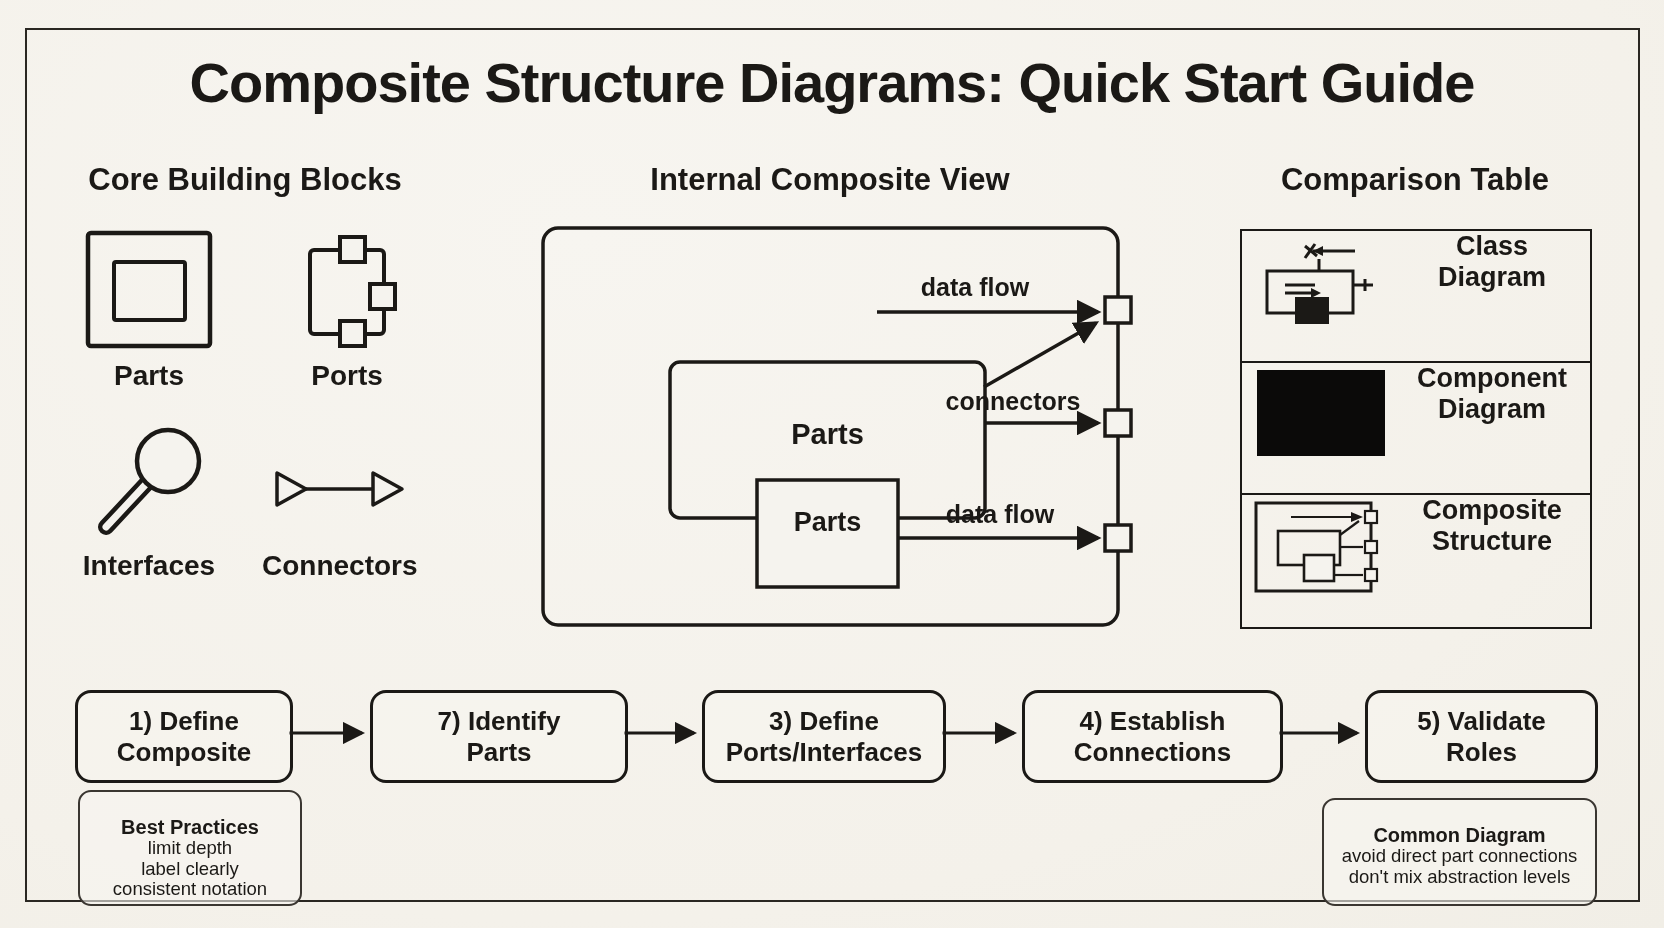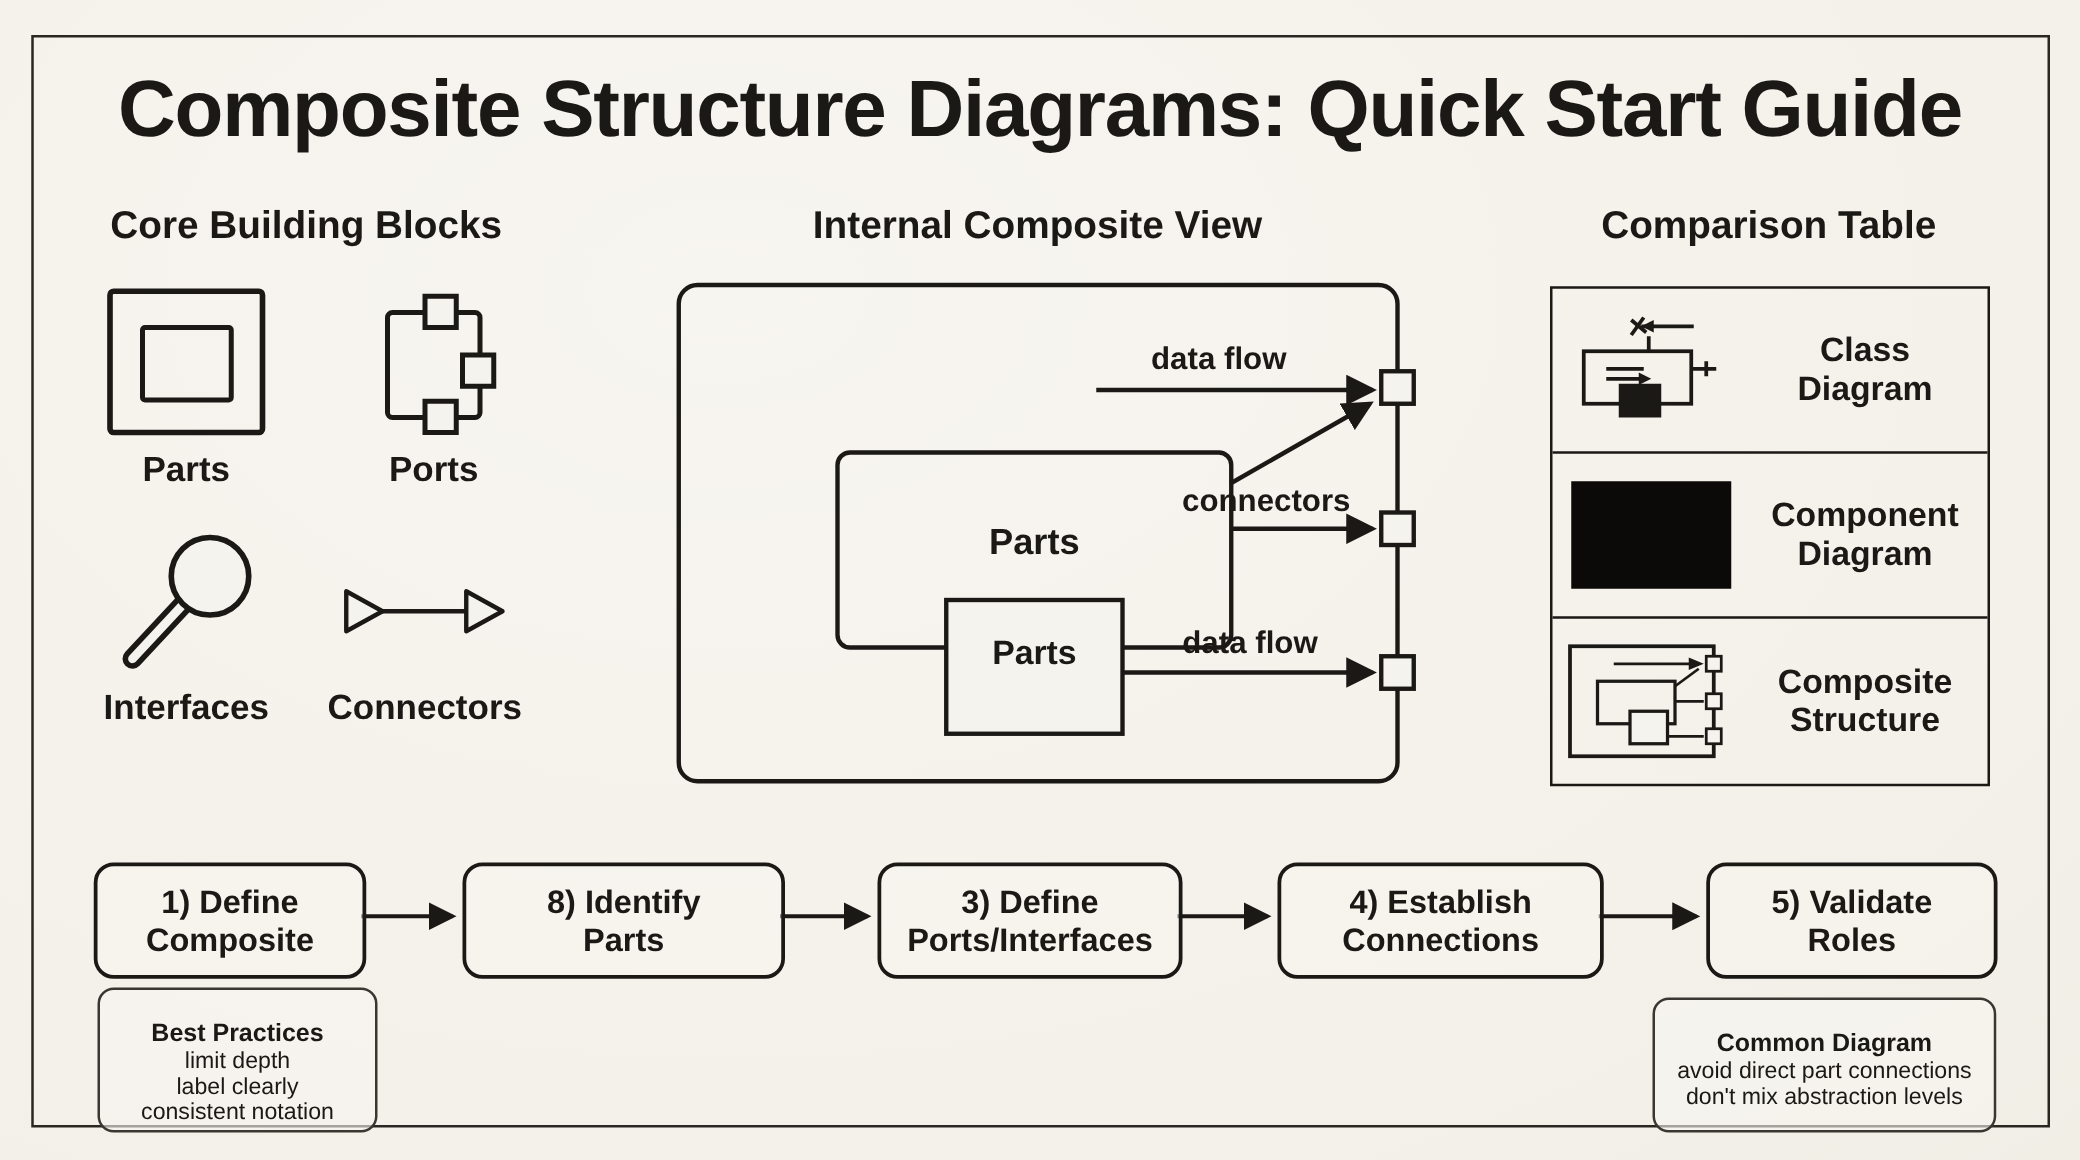--- a/index.html
+++ b/index.html
@@ -5,34 +5,34 @@
   html,body{margin:0;padding:0;background:#f5f3ee;overflow:hidden;}
   .canvas{
     position:relative;width:1664px;height:928px;
     background:radial-gradient(ellipse at 35% 25%, #f7f5f0 0%, #f4f1ea 70%, #f1eee6 100%);
     font-family:"Liberation Sans","DejaVu Sans",sans-serif;
     color:#1b1916;
   }
   .frame{position:absolute;left:25px;top:28px;width:1611px;height:870px;border:2.5px solid #2a2722;}
   .title{
     position:absolute;left:40px;right:40px;top:50px;text-align:center;
-    font-size:64px;font-weight:bold;letter-spacing:-1px;white-space:nowrap;
+    font-size:56px;font-weight:bold;letter-spacing:-1px;white-space:nowrap;
   }
   .sec-head{position:absolute;font-size:31px;font-weight:bold;text-align:center;}
   .sec-head.core{left:75px;width:340px;top:162px;}
   .sec-head.internal{left:580px;width:500px;top:162px;}
   .sec-head.comparison{left:1245px;width:340px;top:162px;}
   svg.overlay{position:absolute;left:0;top:0;}
   .lbl{position:absolute;font-weight:bold;text-align:center;}
   .lbl.core-lbl{font-size:28px;}
   .lbl.part-lbl{font-size:29px;display:flex;align-items:center;justify-content:center;}
   .lbl.flow-lbl{font-size:25px;}
   
   .cmp-table{position:absolute;left:1240px;top:229px;width:348px;height:396px;border:2.5px solid #1b1916;display:grid;grid-template-rows:1fr 1fr 1fr;}
-  .cmp-row{display:flex;align-items:center;border-bottom:2.5px solid #1b1916;}
+  .cmp-row{display:flex;align-items:flex-start;border-bottom:2.5px solid #1b1916;}
   .cmp-row:last-child{border-bottom:none;}
   .cmp-icon-cell{width:158px;display:flex;align-items:center;justify-content:center;flex:none;}
   .cmp-label{flex:1;font-size:27px;font-weight:bold;text-align:center;line-height:1.15;padding-right:6px;}
   
   .step{position:absolute;top:690px;height:87px;border:3.5px solid #1b1916;border-radius:16px;
         display:flex;flex-direction:column;align-items:center;justify-content:center;
         font-size:26px;font-weight:bold;line-height:1.18;background:rgba(247,245,240,.5);}
   .note{position:absolute;border:2px solid #3a3631;border-radius:13px;text-align:center;
         padding-top:24px;background:rgba(247,245,240,.6);}
   .note .note-title{font-size:20px;font-weight:bold;line-height:1.1;}
@@ -179,21 +179,21 @@
       </div>
       <div class="cmp-label">Composite Structure</div>
     </div>
   </div>
 
   <div class="step" style="left:75px;width:212px;">
     <span>1) Define</span>
     <span>Composite</span>
   </div>
   <div class="step" style="left:370px;width:252px;">
-    <span>8) Identify</span>
+    <span>7) Identify</span>
     <span>Parts</span>
   </div>
   <div class="step" style="left:702px;width:238px;">
     <span>3) Define</span>
     <span>Ports/Interfaces</span>
   </div>
   <div class="step" style="left:1022px;width:255px;">
     <span>4) Establish</span>
     <span>Connections</span>
   </div>

